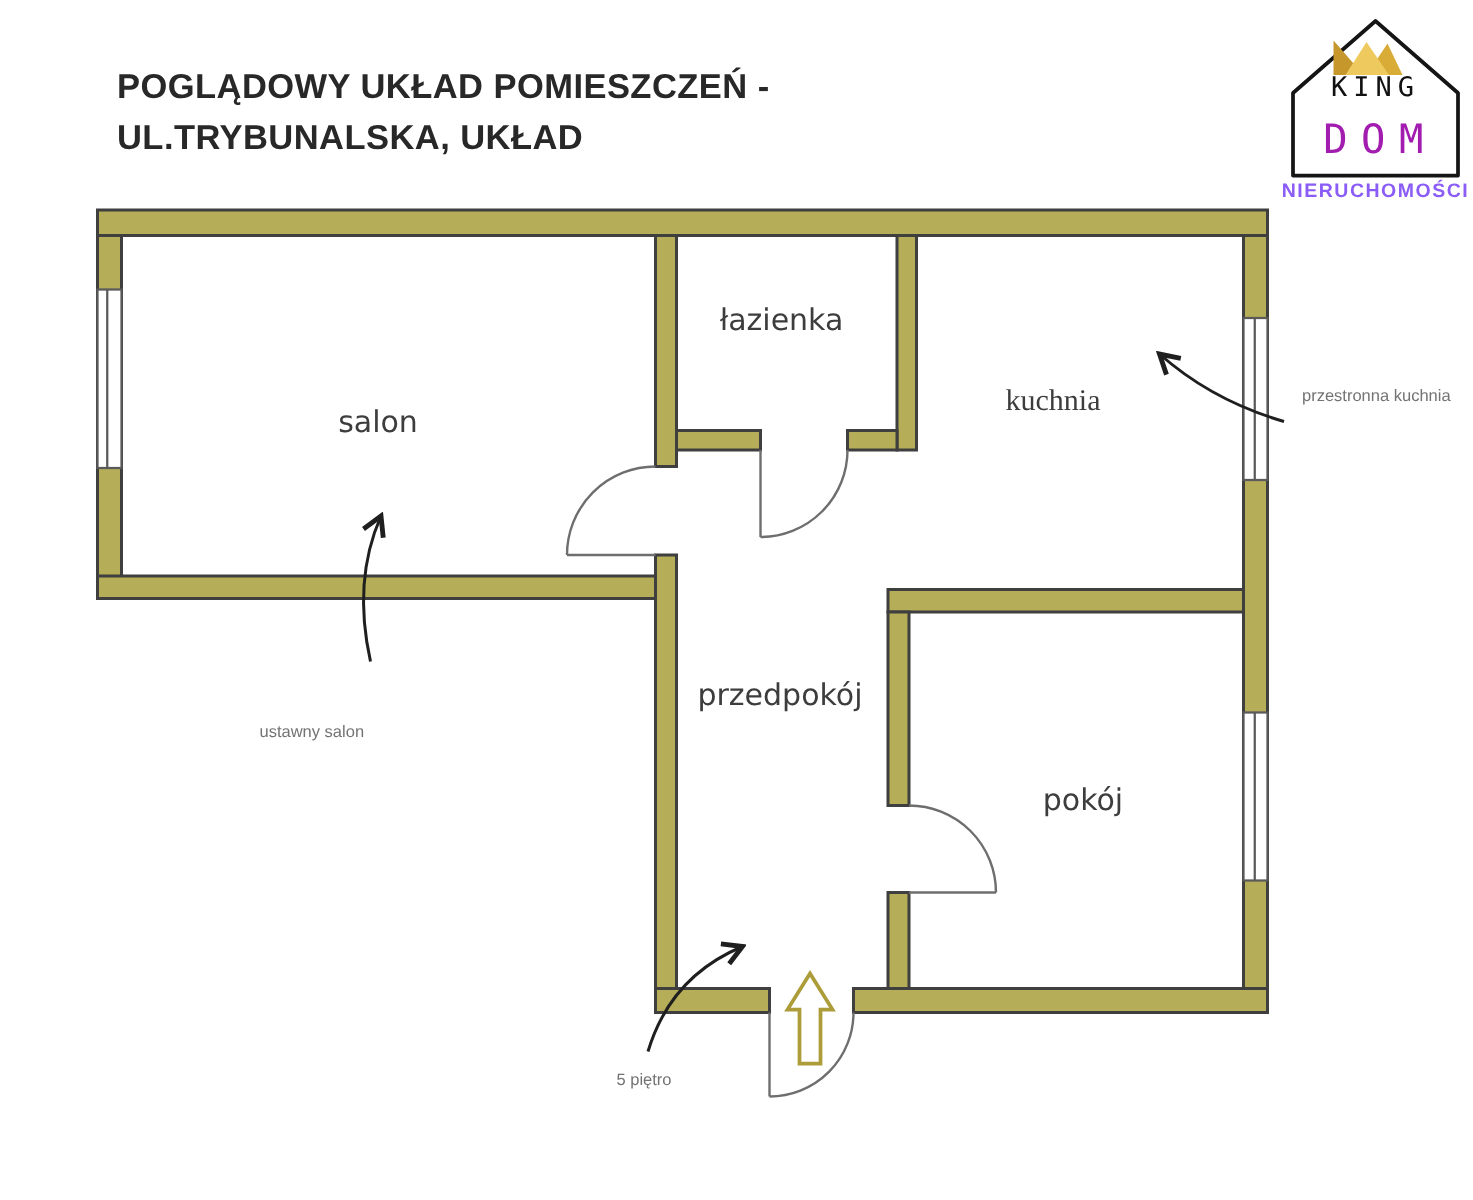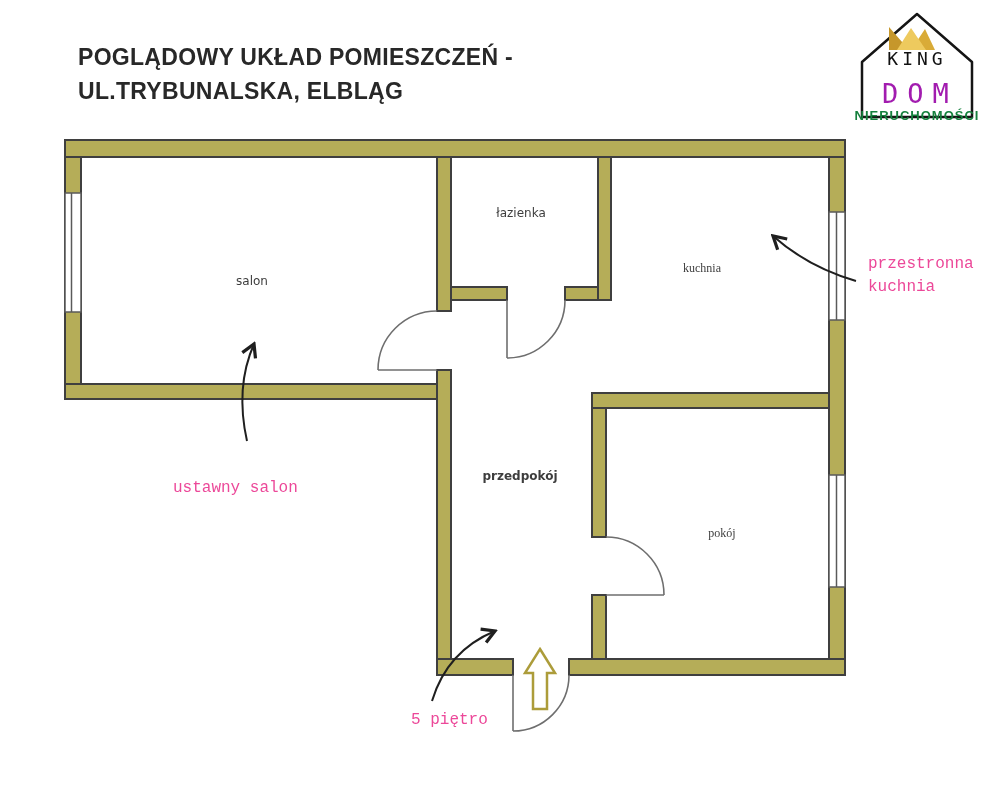--- a/index.html
+++ b/index.html
@@ -17,29 +17,29 @@
   .door{fill:none;stroke:var(--door-stroke);stroke-width:1.6;}
   .annot-arrow{fill:none;stroke:var(--ink);stroke-width:2;}
   .arrow-tip{fill:none;stroke:var(--ink);stroke-width:1.8;}
   .entry-arrow{fill:#fff;stroke:var(--gold);stroke-width:2.5;stroke-linejoin:miter;}
   .house{fill:#fff;stroke:#151515;stroke-width:2.5;stroke-linejoin:round;}
   .crown-dark{fill:var(--crown-dark);} .crown-light{fill:var(--crown-light);} .crown-mid{fill:var(--crown-mid);}
 
   .title{position:absolute;left:78px;top:40px;font-size:23px;font-weight:600;
          line-height:34px;color:#282828;letter-spacing:.3px;}
   .room-label{position:absolute;transform:translate(-50%,-50%);font-family:"DejaVu Sans",sans-serif;
-         font-size:12px;color:var(--label);white-space:nowrap;}
-  .annot-label{position:absolute;font-family:Liberation Mono, monospace;font-size:16px;
-         color:#ec4899;line-height:23px;}
+         font-size:20px;color:var(--label);white-space:nowrap;}
+  .annot-label{position:absolute;font-family:Liberation Sans, sans-serif;font-size:11px;
+         color:#737373;line-height:23px;}
   .logo-king{position:absolute;left:917px;top:48px;transform:translateX(-50%);
          font-family:"DejaVu Sans Mono",monospace;font-size:18px;color:#111;letter-spacing:4px;}
   .logo-dom{position:absolute;left:920px;top:78px;transform:translateX(-50%);
          font-family:"DejaVu Sans Mono",monospace;font-size:27px;color:#a21caf;letter-spacing:9px;}
-  .logo-sub{position:absolute;left:917px;top:108px;transform:translateX(-50%);
-         font-size:13px;font-weight:700;color:#15803d;letter-spacing:1px;white-space:nowrap;text-align:center;}
+  .logo-sub{position:absolute;left:917px;top:119px;transform:translateX(-50%);
+         font-size:13px;font-weight:700;color:#8b5cf6;letter-spacing:1px;white-space:nowrap;text-align:center;}
 </style>
 </head>
 <body>
 
 <div class="page">
 
   <svg width="982" height="800" viewBox="0 0 982 800">
     <defs>
       <marker id="arrowhead" viewBox="0 0 10 10" refX="8.5" refY="5" markerWidth="9" markerHeight="9" orient="auto-start-reverse">
         <path class="arrow-tip" d="M1.5,1 L8.5,5 L1.5,9"></path>
@@ -110,30 +110,30 @@
       <g>
         <polygon class="crown-dark" points="889,50 889,27 909,50"></polygon>
         <polygon class="crown-mid" points="911,50 925,29 935,50"></polygon>
         <polygon class="crown-light" points="897,50 911,28 926,50"></polygon>
       </g>
     </g>
   </svg>
 
   <div class="title">
     <div>POGLĄDOWY UKŁAD POMIESZCZEŃ -</div>
-    <div>UL.TRYBUNALSKA, ELBLĄG</div>
+    <div>UL.TRYBUNALSKA, UKŁAD</div>
   </div>
 
   <div class="logo-king">KING</div>
   <div class="logo-dom">DOM</div>
   <div class="logo-sub">NIERUCHOMOŚCI</div>
 
   <div class="room-label" style="left:252px;top:249px;margin-top:32px;">salon</div>
   <div class="room-label" style="left:521px;top:213px;">łazienka</div>
   <div class="room-label" style="left:702px;top:268px;font-family:Liberation Serif, serif;">kuchnia</div>
-  <div class="room-label" style="left:520px;top:476px;font-weight:bold;">przedpokój</div>
-  <div class="room-label" style="left:722px;top:533px;font-family:Liberation Serif, serif;">pokój</div>
+  <div class="room-label" style="left:520px;top:463px;">przedpokój</div>
+  <div class="room-label" style="left:722px;top:533px;">pokój</div>
 
   <div class="annot-label" style="left:173px;top:451px;white-space:nowrap;margin-top:26px;">ustawny salon</div>
   <div class="annot-label" style="left:868px;top:253px;width:108px;">przestronna kuchnia</div>
   <div class="annot-label" style="left:411px;top:709px;white-space:nowrap;">5 piętro</div>
 
 </div>
 
 </body></html>

